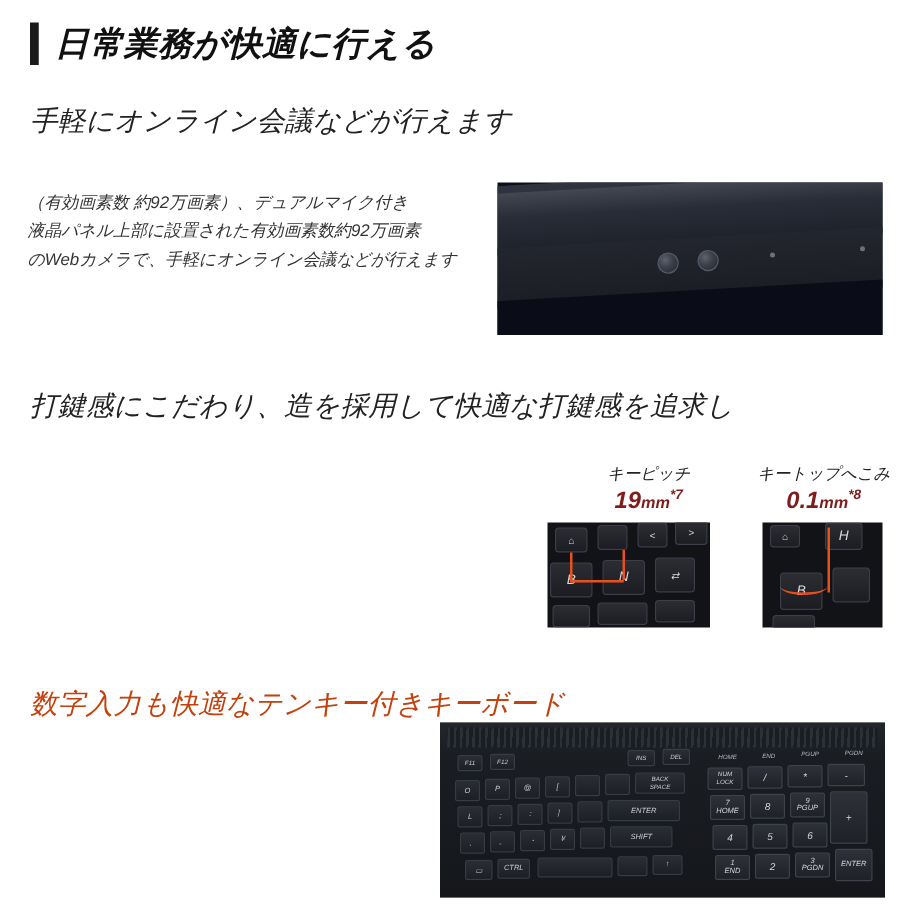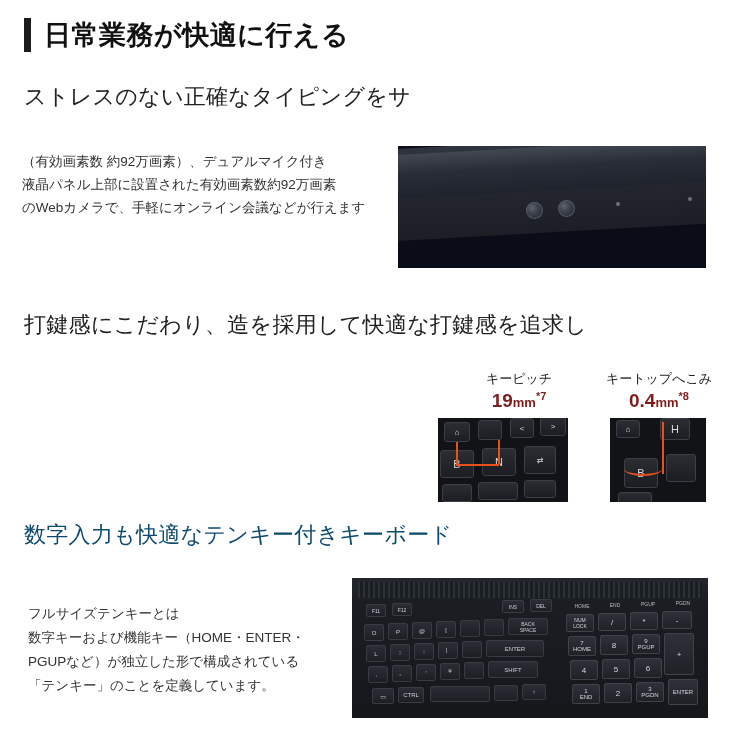--- a/index.html
+++ b/index.html
@@ -3,21 +3,21 @@
 <meta charset="utf-8">
 <style>
   * { box-sizing: border-box; margin: 0; padding: 0; }
   html, body {
     width: 730px; height: 730px;
     background: #ffffff;
     font-family: "Liberation Sans", sans-serif;
     color: #1c1c1c;
     overflow: hidden;
   }
-  .page { position: relative; width: 730px; height: 730px; }
+  .page { position: relative; width: 730px; height: 730px; font-style: italic; }
 
   
   .main-heading {
     position: absolute;
     left: 24px; top: 18px;
     display: flex; align-items: center;
   }
   .main-heading .bar {
     width: 7px; height: 34px;
     background: #1b1b1b;
@@ -162,23 +162,23 @@
   }
   .dent-curve {
     position: absolute;
     border-bottom: 2px solid #e8501e;
     border-radius: 0 0 50% 50%;
   }
 
   
   .sec3-title {
     position: absolute;
-    left: 24px; top: 520px;
+    left: 24px; top: 548px;
     font-size: 22px;
-    color: #0c4a6e;
+    color: #c2410c;
     letter-spacing: 0.3px;
   }
   .sec3-body {
     position: absolute;
     left: 28px; top: 602px;
     width: 320px;
     font-size: 13.5px;
     line-height: 1.78;
     color: #333;
   }
@@ -232,21 +232,21 @@
 </head>
 <body>
 
 <div class="page">
 
   <div class="main-heading">
     <div class="bar"></div>
     <div class="txt">日常業務が快適に行える</div>
   </div>
 
-  <div class="sec1-title">ストレスのない正確なタイピングをサ</div>
+  <div class="sec1-title">手軽にオンライン会議などが行えます</div>
   <div class="sec1-body" style="white-space: pre-line;">（有効画素数 約92万画素）、デュアルマイク付き
 液晶パネル上部に設置された有効画素数約92万画素
 のWebカメラで、手軽にオンライン会議などが行えます</div>
 
   <div class="sec1-img">
     <div class="lid-top"></div>
     <div class="bezel"></div>
     <div class="screen-area"></div>
     <div class="sheen"></div>
     <div class="cam-lens l"></div>
@@ -260,21 +260,21 @@
   <div class="kb-caption" style="left:464px; top:370px;">
     <span>キーピッチ</span>
     <span class="val">
       <span>19</span><span class="unit">mm</span><span class="sup">*7</span>
     </span>
   </div>
 
   <div class="kb-caption" style="left:603px; top:370px; width:112px;text-align:center;">
     <span>キートップへこみ</span>
     <span class="val">
-      <span>0.4</span><span class="unit">mm</span><span class="sup">*8</span>
+      <span>0.1</span><span class="unit">mm</span><span class="sup">*8</span>
     </span>
   </div>
 
   <div class="kb-img a">
     <div class="key" style="left:6px; top:4px; width:26px; height:20px;">⌂</div>
     <div class="key" style="left:40px; top:2px; width:24px; height:20px;"></div>
     <div class="key" style="left:72px; top:0px; width:24px; height:20px;">&lt;</div>
     <div class="key" style="left:102px; top:-2px; width:26px; height:20px;">&gt;</div>
 
     <div class="key big" style="left:2px; top:32px; width:34px; height:28px;">B</div>
@@ -295,24 +295,20 @@
     <div class="key big" style="left:50px; top:0px; width:30px; height:22px;">H</div>
     <div class="key big" style="left:14px; top:40px; width:34px; height:30px;">B</div>
     <div class="key" style="left:56px; top:36px; width:30px; height:28px;"></div>
     <div class="key" style="left:8px; top:74px; width:34px; height:14px;"></div>
 
     <div class="arrow-v" style="left:52px; top:4px; height:52px;"></div>
     <div class="dent-curve" style="left:14px; top:44px; width:38px; height:14px;"></div>
   </div>
 
   <div class="sec3-title">数字入力も快適なテンキー付きキーボード</div>
-  <div class="sec3-body" style="white-space: pre-line;">フルサイズテンキーとは
-数字キーおよび機能キー（HOME・ENTER・
-PGUPなど）が独立した形で構成されている
-「テンキー」のことを定義しています。</div>
 
   <div class="sec3-img">
     <div class="kb-full"></div>
     <div class="speaker-grill"></div>
 
     <div class="fkey" style="left:14px; top:26px; width:20px; height:13px;">F11</div>
     <div class="fkey" style="left:40px; top:25px; width:20px; height:13px;">F12</div>
     <div class="fkey" style="left:150px; top:22px; width:22px; height:13px;">INS</div>
     <div class="fkey" style="left:178px; top:21px; width:22px; height:13px;">DEL</div>
 

